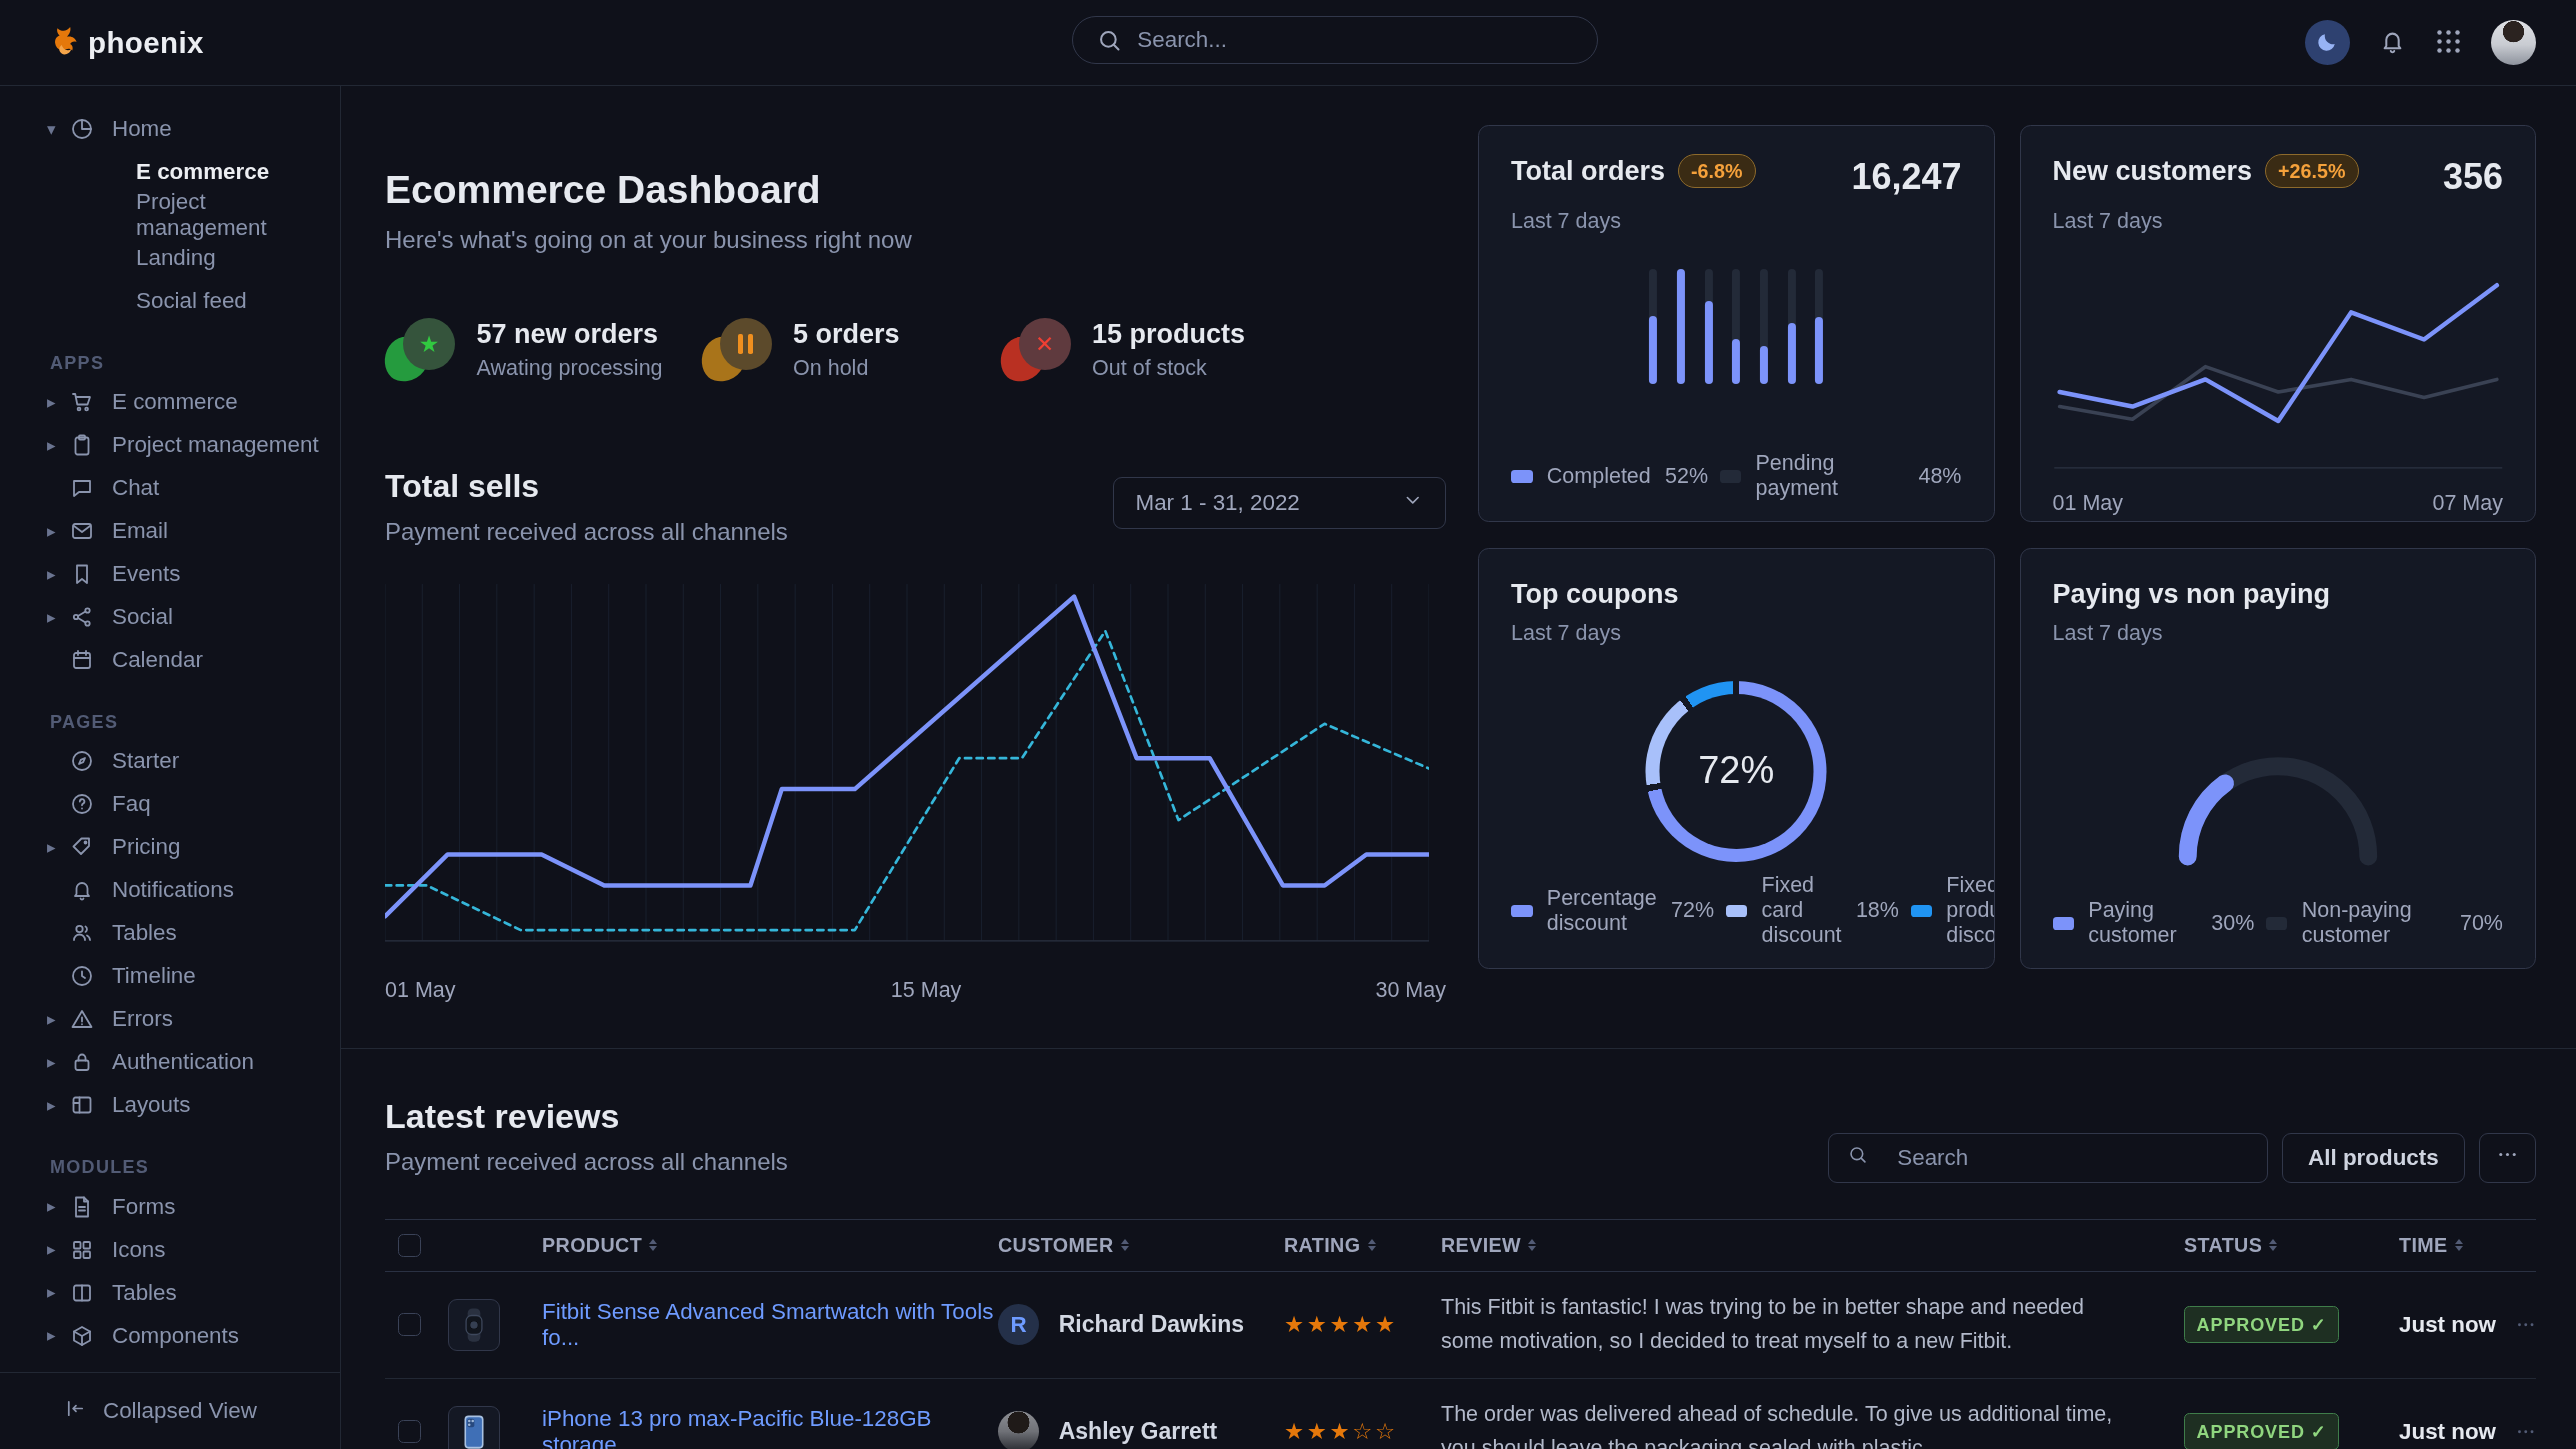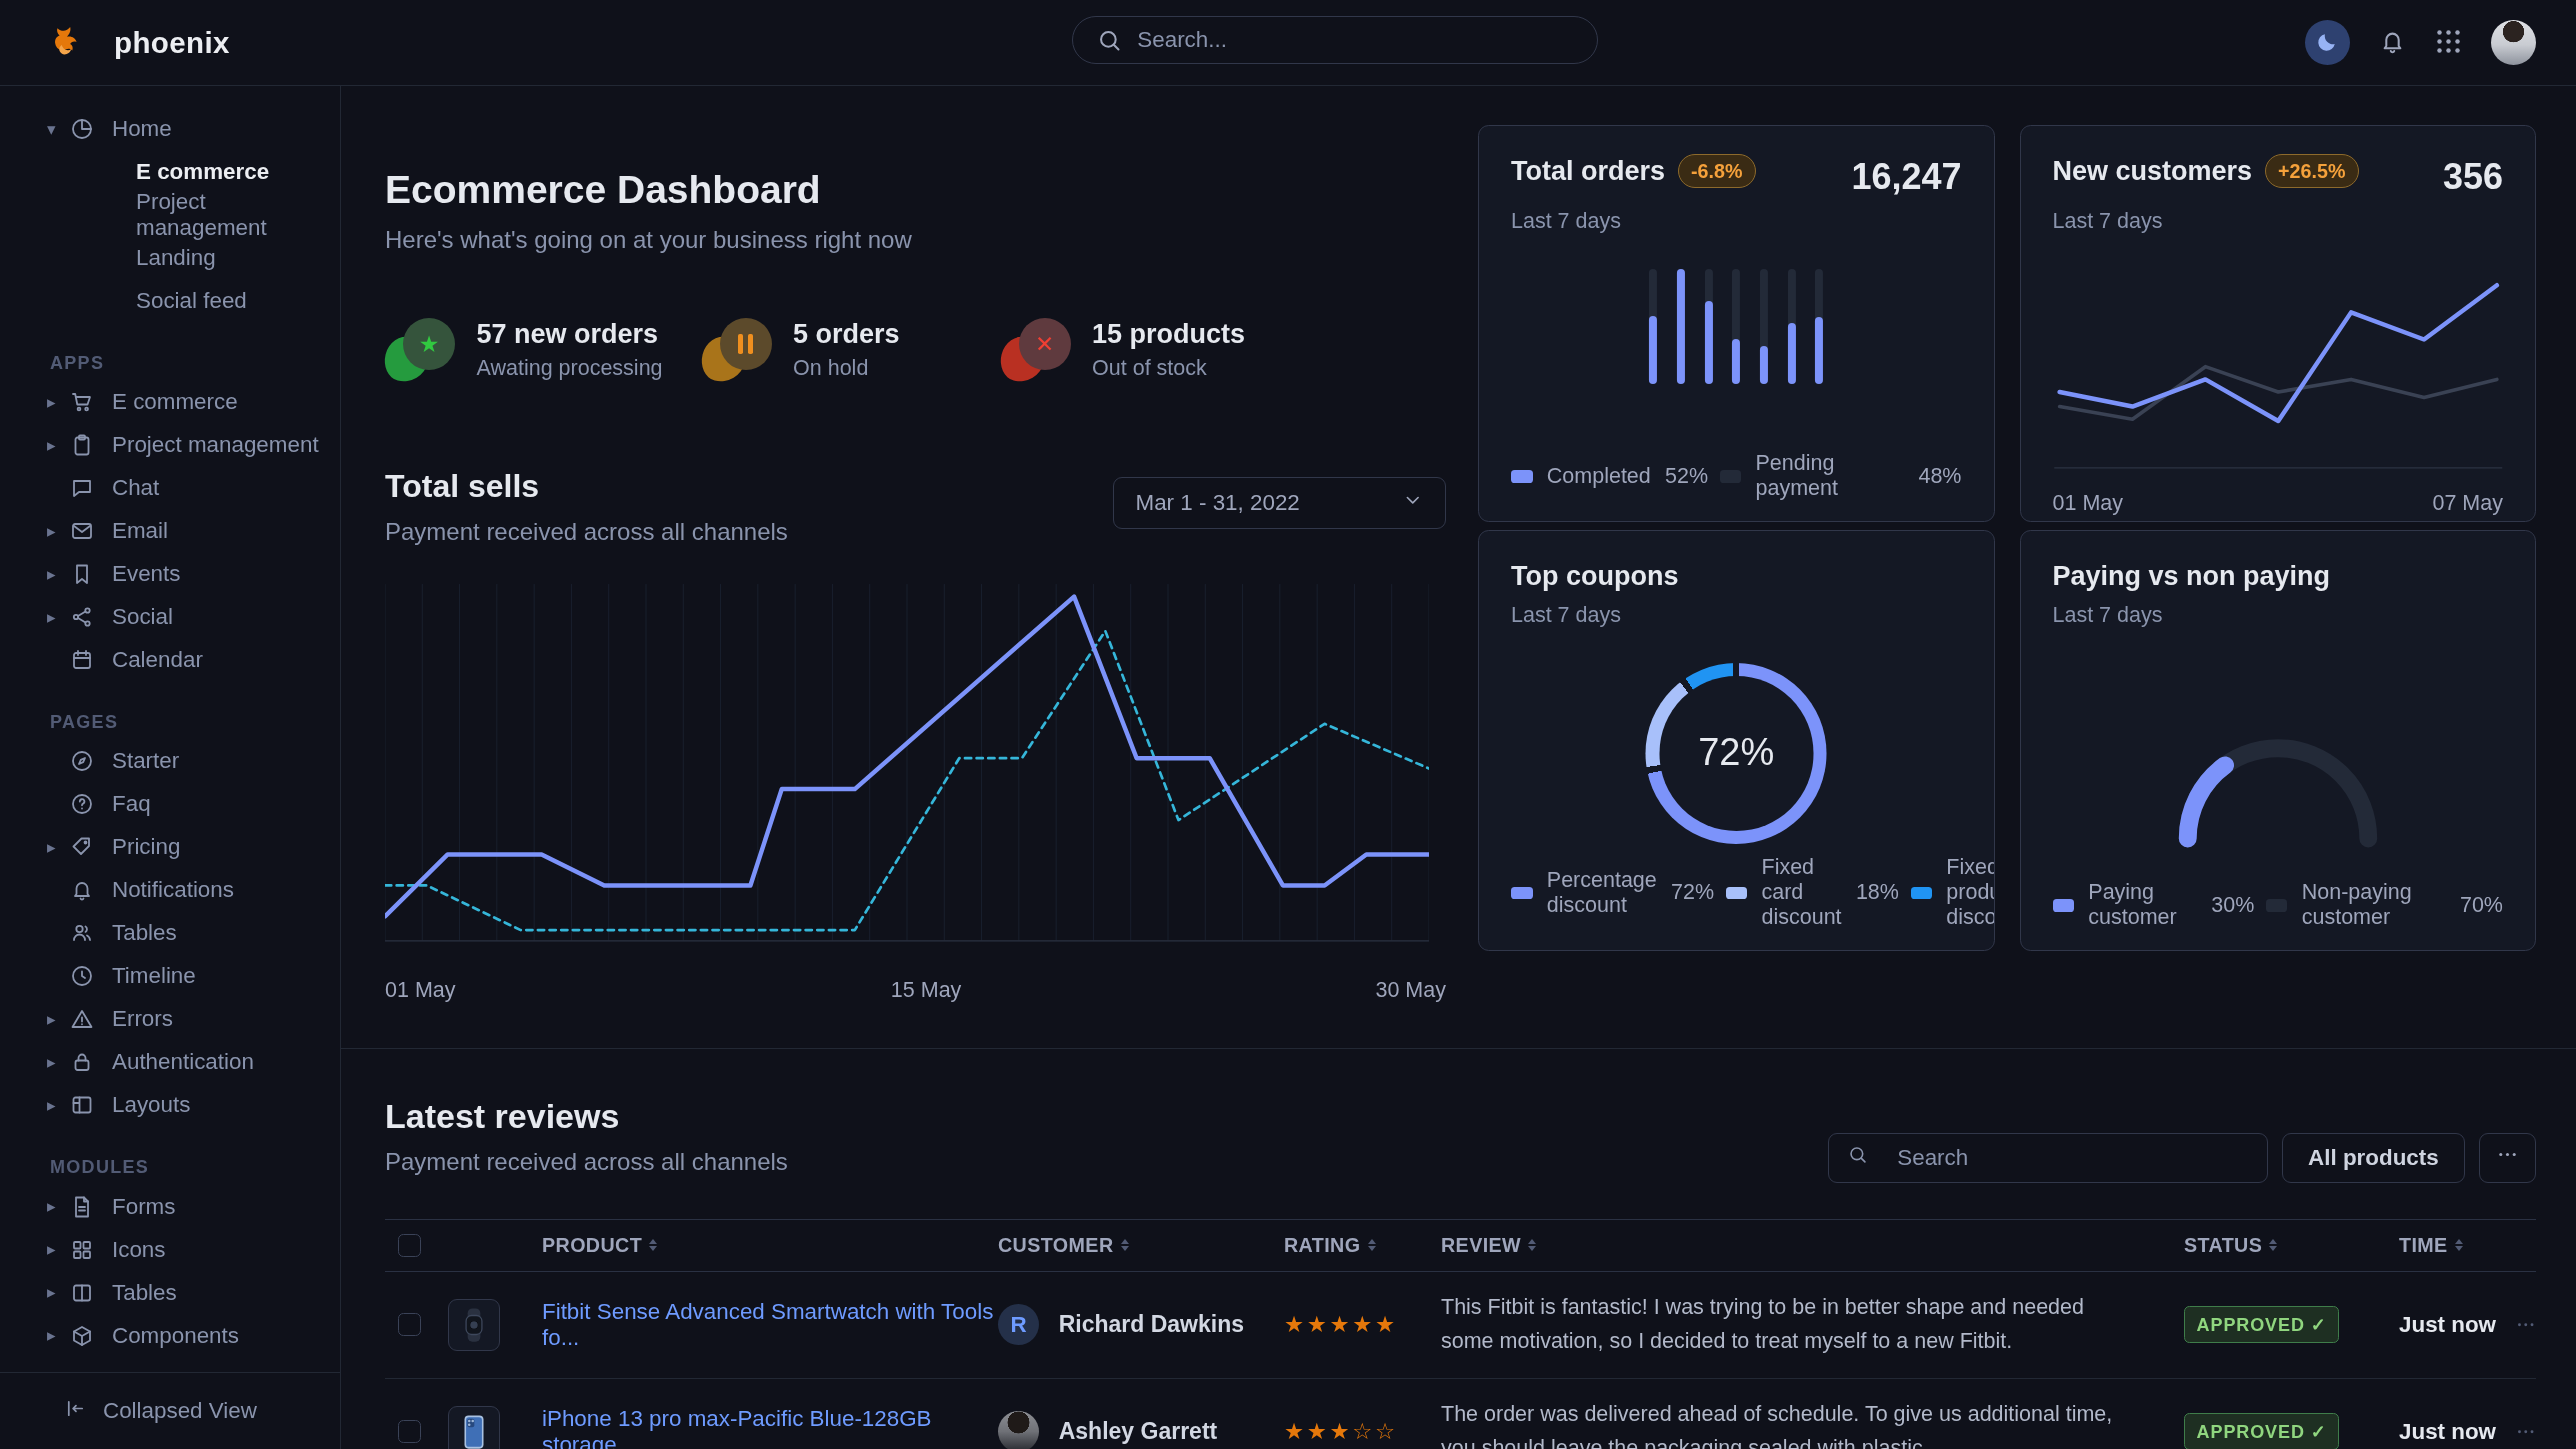--- a/index.html
+++ b/index.html
@@ -2,21 +2,21 @@
 <html style="font-size:14.3px"><head>
 <meta charset="utf-8">
 <style>
   * { margin:0; padding:0; box-sizing:border-box; }
   html,body { width:2576px; height:1449px; overflow:hidden; background:#0f111a;
     font-family:"Liberation Sans", sans-serif; color:#dfe3ec; }
 
   
   .navbar { position:fixed; top:0; left:0; right:0; height:86px; background:#0f111a;
     border-bottom:0.9px solid #222834; display:flex; align-items:center; padding:0 40px 0 49px; z-index:10; }
-  .brand { display:flex; align-items:center; gap:29px; }
+  .brand { display:flex; align-items:center; gap:3px; }
   .brand-icon svg { width:36px; height:36px; display:block; }
   .brand-name { font-size:29.5px; font-weight:700; color:#eceef2; letter-spacing:0.4px; }
   .nav-search { position:absolute; left:1072px; top:16px; width:526px; height:48px;
     border:0.9px solid #31374a; border-radius:27px; display:flex; align-items:center; gap:14.3px;
     padding:0 23px; color:#8a94ad; font-size:22.4px; background:transparent; }
   .nav-search svg { width:23px; height:23px; }
   .nav-actions { margin-left:auto; display:flex; align-items:center; gap:29px; }
   .moon-btn { width:45px; height:45px; border-radius:50%; background:#2e4170; display:flex;
     align-items:center; justify-content:center; color:#97b3f4; }
   .moon-btn svg { width:25px; height:25px; }
@@ -76,21 +76,21 @@
   .date-select svg { width:21.5px; height:21.5px; }
 
   .sells-chart { position:relative; margin-top:38px; height:421px; }
   .axis-labels { position:absolute; left:0; right:0; bottom:0; height:27px; font-size:21.5px; color:#9fa6bc; }
   .axis-labels .l0 { position:absolute; left:0; }
   .axis-labels .l1 { position:absolute; left:51%; transform:translateX(-50%); }
   .axis-labels .l2 { position:absolute; right:0; }
 
   
   .right-col { flex:1; display:grid; grid-template-columns:1fr 1fr; grid-template-rows:397px 421px;
-    gap:8px 25px; }
+    gap:26px 25px; }
   .card { background:#141824; border:0.9px solid #31374a; border-radius:10.7px; padding:30px 32px;
     position:relative; overflow:hidden; }
   .card-head { display:flex; align-items:flex-start; }
   .card-title { font-size:27px; font-weight:700; color:#e6e9ef; }
   .badge { font-size:19.7px; font-weight:700; padding:4.5px 12.5px; border-radius:17px; margin-left:12.5px;
     background:#3a2b14; border:0.9px solid #8d6a2c; color:#f5a13b; position:relative; top:-1.8px; }
   .big-value { margin-left:auto; font-size:36px; font-weight:700; color:#e6e9ef; }
   .card-sub { font-size:21.5px; color:#8a94ad; margin-top:10.7px; }
   .legend { position:absolute; left:32px; right:32px; bottom:19.7px; display:flex; flex-direction:row; gap:11.6px; }
   .lrow { display:flex; align-items:center; gap:14.3px; font-size:21.5px; color:#9fa6bc; }

